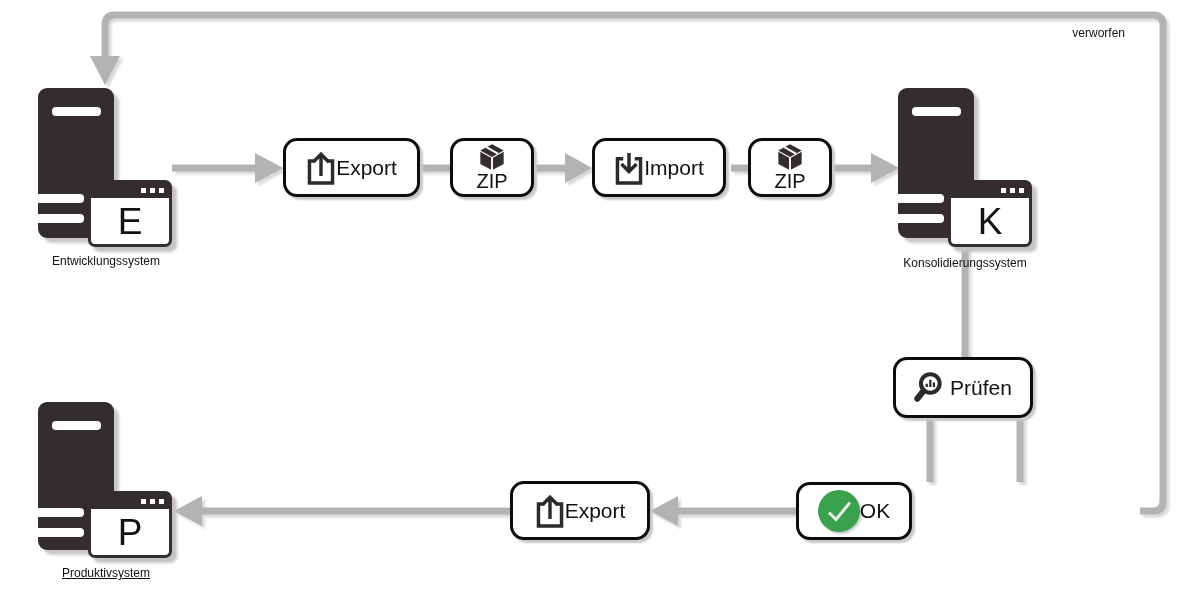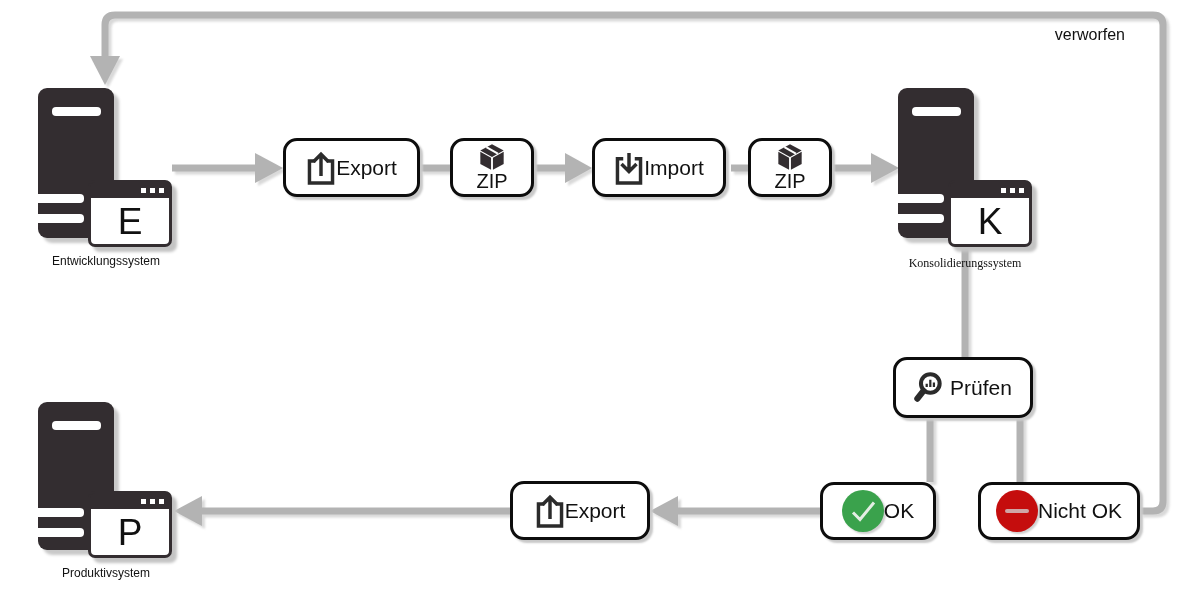--- a/index.html
+++ b/index.html
@@ -39,21 +39,21 @@
   .slot-left{position:absolute;left:0;width:46px;height:9px;background:#fff;border-radius:0 4px 4px 0;}
   .slot-left.s1{top:106px;} .slot-left.s2{top:126px;}
   .winbox{
     position:absolute;box-sizing:border-box;width:84px;height:67px;background:#fff;
     border:3px solid var(--dark);border-radius:7px;box-shadow:5px 5px 3px #c4c4c4;z-index:2;
   }
   .titlebar{position:absolute;left:-1px;top:-1px;right:-1px;height:16px;background:var(--dark);border-radius:5px 5px 0 0;display:flex;justify-content:flex-end;align-items:center;gap:4px;padding-right:6px;}
   .tb-dot{width:5px;height:5px;background:#fff;display:block;}
   .win-letter{position:absolute;left:0;right:0;top:16px;bottom:0;display:flex;align-items:center;justify-content:center;font-size:37px;line-height:37px;color:#111;}
   .sys-label{position:absolute;font-size:12px;text-align:center;z-index:3;white-space:nowrap;}
-  .edge-label{position:absolute;font-size:16px;z-index:3;white-space:nowrap;}
+  .edge-label{position:absolute;font-size:12px;z-index:3;white-space:nowrap;}
   .ic{flex:0 0 auto;}
 </style>
 </head>
 <body>
 
 <div id="canvas">
 
   <svg id="edges" width="1200" height="600" viewBox="0 0 1200 600">
 
     <path class="e" d="M1140 511 H1153 Q1163 511 1163 501 V25 Q1163 15 1153 15 H115 Q105 15 105 25 V58"></path>
@@ -105,36 +105,36 @@
     <div class="slot-left s2"></div>
   </div>
   <div class="winbox" style="left:948px;top:180px;">
     <div class="titlebar">
       <span class="tb-dot"></span>
       <span class="tb-dot"></span>
       <span class="tb-dot"></span>
     </div>
     <div class="win-letter">K</div>
   </div>
-  <div class="sys-label" style="left:850px;top:256px;width:230px;font-family:Liberation Serif, serif;">Konsolidierungssystem</div>
+  <div class="sys-label" style="left:850px;top:256px;width:230px;">Konsolidierungssystem</div>
 
   <div class="tower" style="left:38px;top:402px;width:76px;height:148px;">
     <div class="slot-top"></div>
     <div class="slot-left s1"></div>
     <div class="slot-left s2"></div>
   </div>
   <div class="winbox" style="left:88px;top:491px;">
     <div class="titlebar">
       <span class="tb-dot"></span>
       <span class="tb-dot"></span>
       <span class="tb-dot"></span>
     </div>
     <div class="win-letter">P</div>
   </div>
-  <div class="sys-label" style="left:6px;top:566px;width:200px;">Produktivsystem</div>
+  <div class="sys-label" style="left:6px;top:566px;width:200px;text-decoration:underline;">Produktivsystem</div>
 
   <div class="step" style="left:283px;top:138px;width:137px;height:59px;">
     <svg class="ic" width="30" height="36" viewBox="0 0 26 30">
       <path d="M8 9 H3 V28 H23 V9 H18" fill="none" stroke="#2b2b2b" stroke-width="3"></path>
       <path d="M13 22 V4 M6.5 9.5 L13 3 L19.5 9.5" fill="none" stroke="#2b2b2b" stroke-width="3"></path>
     </svg>
     <span class="step-label">Export</span>
   </div>
 
   <div class="step zipbox" style="left:450px;top:138px;width:84px;height:59px;">
@@ -167,35 +167,29 @@
 
   <div class="step" style="left:893px;top:357px;width:140px;height:61px;">
     <svg class="ic" width="36" height="36" viewBox="0 0 32 32">
       <circle cx="14.5" cy="12" r="8.3" fill="#fff" stroke="#2b2b2b" stroke-width="3.6"></circle>
       <path d="M11.3 15 V12.2 M14.5 15 V8.6 M17.7 15 V11" fill="none" stroke="#2b2b2b" stroke-width="2"></path>
       <path d="M8.4 18.6 L3 25.5" stroke="#2b2b2b" stroke-width="5.5" stroke-linecap="round"></path>
     </svg>
     <span class="step-label">Prüfen</span>
   </div>
 
-  <div class="step" style="left:820px;top:482px;width:116px;height:58px;">
+  <div class="step" style="left:796px;top:482px;width:116px;height:58px;">
     <span class="circle ok-circle">
       <svg width="40" height="40" viewBox="0 0 40 40">
         <path d="M10 21.5 L17 28.5 L31 11.5" fill="none" stroke="#e4eee4" stroke-width="3"></path>
       </svg>
     </span>
     <span class="step-label">OK</span>
   </div>
 
-  <div class="step" style="left:978px;top:482px;width:162px;height:58px;">
-    <span class="circle nok-circle">
-      <span class="minus-bar"></span>
-    </span>
-    <span class="step-label">Nicht OK</span>
-  </div>
 
   <div class="step" style="left:510px;top:481px;width:140px;height:59px;">
     <svg class="ic" width="30" height="36" viewBox="0 0 26 30">
       <path d="M8 9 H3 V28 H23 V9 H18" fill="none" stroke="#2b2b2b" stroke-width="3"></path>
       <path d="M13 22 V4 M6.5 9.5 L13 3 L19.5 9.5" fill="none" stroke="#2b2b2b" stroke-width="3"></path>
     </svg>
     <span class="step-label">Export</span>
   </div>
 
   <div class="edge-label" style="left:1000px;top:26px;width:125px;text-align:right;">verworfen</div>

